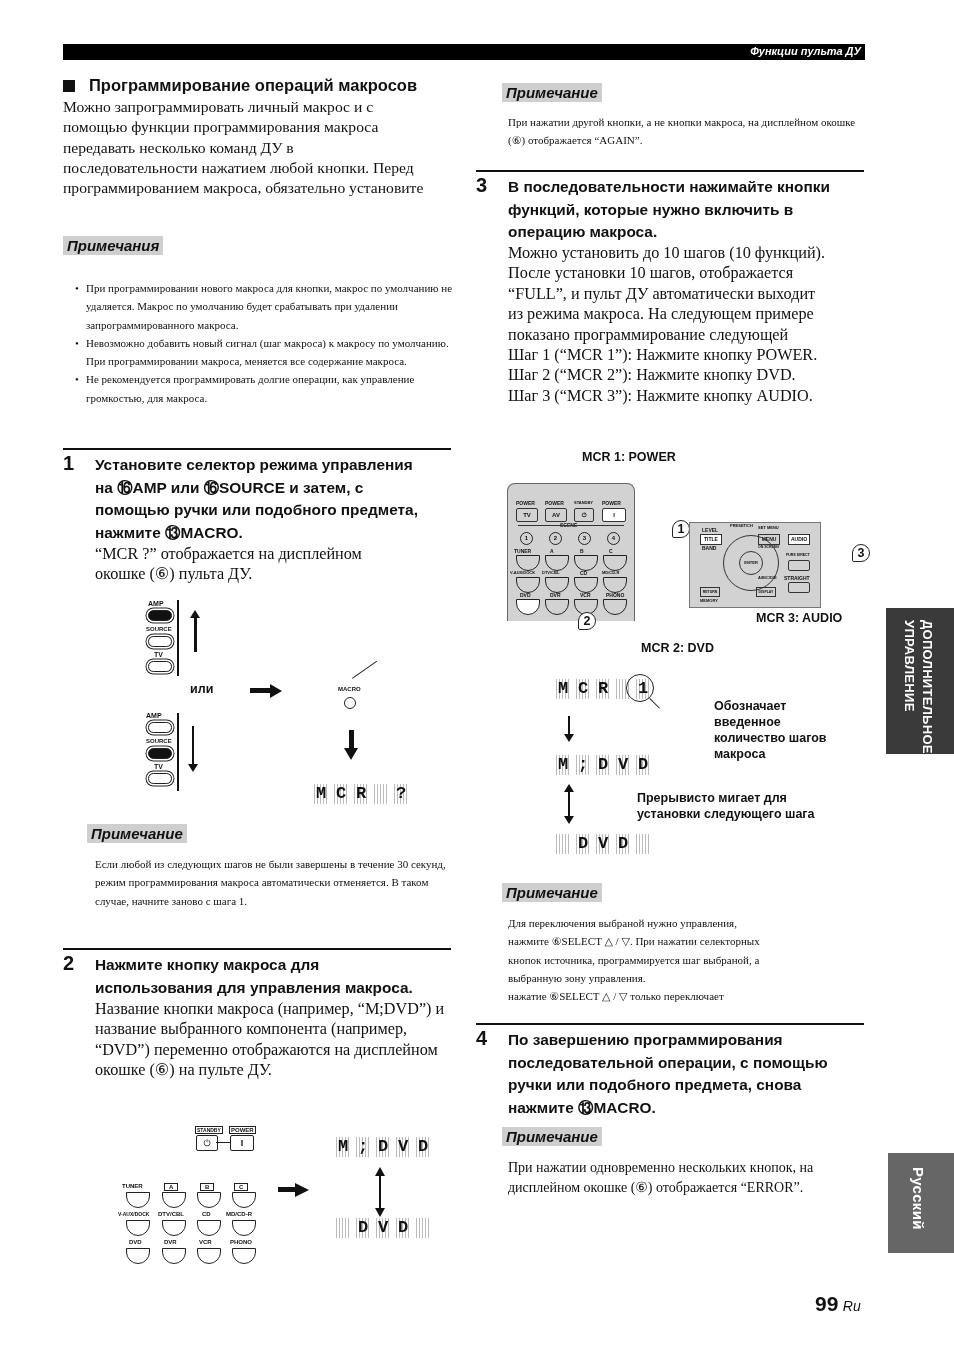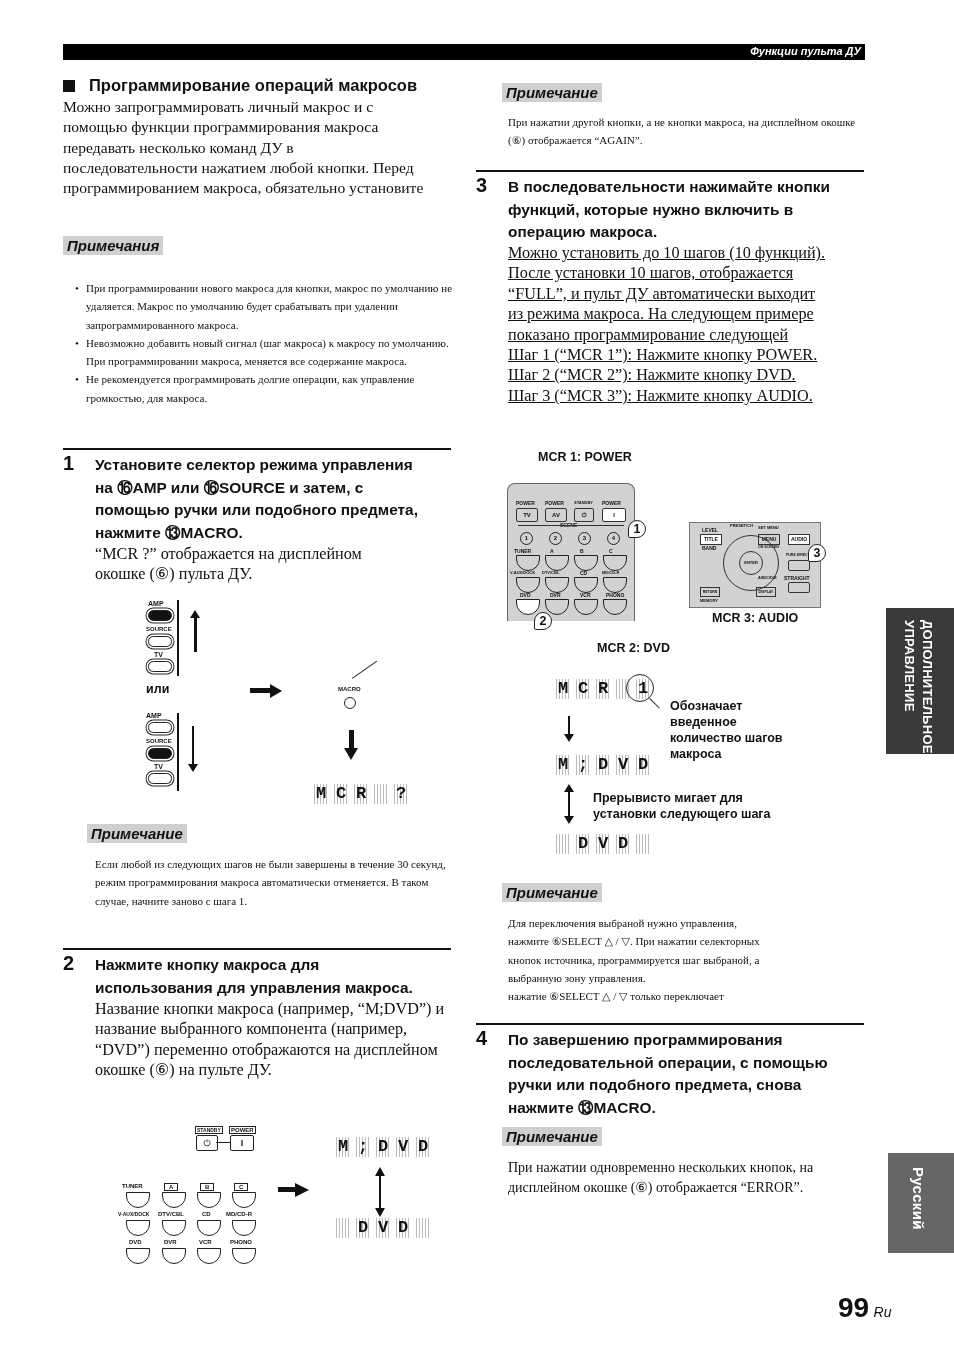--- a/index.html
+++ b/index.html
@@ -13,21 +13,21 @@
   .body { font-size:15.6px; line-height:20.3px; }
   .note-tag { background:#cfcfcf; font:italic bold 15px "Liberation Sans", sans-serif; padding:1px 4px; display:inline-block; }
   .small { font-size:11px; line-height:18.3px; }
   ul.bul { margin:12px; padding:0; list-style:none; }
   ul.bul li { position:relative; padding-left:11px; }
   ul.bul li:before { content:"•"; position:absolute; left:0; }
   .rule { height:2px; background:#111; }
   .stepnum { font:bold 20px "Liberation Sans", sans-serif; }
   .stephead { font:bold 15.4px "Liberation Sans", sans-serif; line-height:22.5px; }
   .stepbody { font-size:16.2px; line-height:20.4px; }
-  .lbl { font:bold 12.5px "Liberation Sans", sans-serif; }
+  .lbl { font:bold 12.5px "Liberation Sans", sans-serif;margin-left:44px; }
   .tiny { font:bold 6px "Liberation Sans", sans-serif; }
   .sidetab { background:#3a3a3a; color:#fff; }
   .sidetab2 { background:#666; color:#fff; }
   .vtext { writing-mode:vertical-rl; font:bold 14px "Liberation Sans", sans-serif; letter-spacing:0.3px; }
   .lcd { display:flex; gap:6px; }
   .lcd .c { width:14px; height:20px; background:repeating-linear-gradient(90deg,#bbb 0 1px,transparent 1px 3px); position:relative; }
   .lcd .c b { position:absolute; inset:0; font:bold 17px "Liberation Mono", monospace; color:#111; text-align:center; line-height:20px; }
   .pill { width:22px; height:9px; border:1.5px solid #222; border-radius:6px; box-shadow:0 0 0 1.5px #fff, 0 0 0 2.5px #222; }
   .pill.on { background:#111; }
   .rbtn { width:22px; height:14px; border:1px solid #222; border-radius:0 0 12px 12px; background:#fff; }
@@ -215,21 +215,21 @@
 </div>
 <div class="abs small" style="left:508px;top:113px;width:360px;">При нажатии другой кнопки, а не кнопки макроса, на дисплейном окошке (⑥) отображается “AGAIN”.</div>
 
 <div class="abs rule" style="left:476px;top:170px;width:388px;"></div>
 <div class="abs stepnum" style="left:476px;top:174px;">3</div>
 <div class="abs stephead" style="left:508px;top:176px;width:360px;">
   <div>В последовательности нажимайте кнопки</div>
   <div>функций, которые нужно включить в</div>
   <div>операцию макроса.</div>
 </div>
-<div class="abs stepbody" style="left:508px;top:243px;width:360px;text-decoration:underline;">
+<div class="abs stepbody" style="left:508px;top:243px;width:360px;">
   <div>Можно установить до 10 шагов (10 функций).</div>
   <div>После установки 10 шагов, отображается</div>
   <div>“FULL”, и пульт ДУ автоматически выходит</div>
   <div>из режима макроса. На следующем примере</div>
   <div>показано программирование следующей</div>
   <div>Шаг 1 (“MCR 1”): Нажмите кнопку POWER.</div>
   <div>Шаг 2 (“MCR 2”): Нажмите кнопку DVD.</div>
   <div>Шаг 3 (“MCR 3”): Нажмите кнопку AUDIO.</div>
 </div>
 
@@ -398,15 +398,15 @@
 </div>
 
 <div class="abs sidetab" style="left:886px;top:608px;width:68px;height:146px;">
   <div class="abs vtext" style="left:14px;top:12px;height:125px;font-size:13px;line-height:18px;">ДОПОЛНИТЕЛЬНОЕ УПРАВЛЕНИЕ</div>
 </div>
 <div class="abs sidetab2" style="left:888px;top:1153px;width:66px;height:100px;">
   <div class="abs vtext" style="left:22px;top:14px;font-size:15px;">Русский</div>
 </div>
 
 <div class="abs" style="left:815px;top:1292px;font-family:'Liberation Sans',sans-serif;">
-  <span style="font-weight:bold;font-size:28px;margin-left:23px;">99</span>
+  <span style="font-weight:bold;font-size:21px;">99</span>
   <span style="font-style:italic;font-size:14px;">Ru</span>
 </div>
 
 </body></html>

